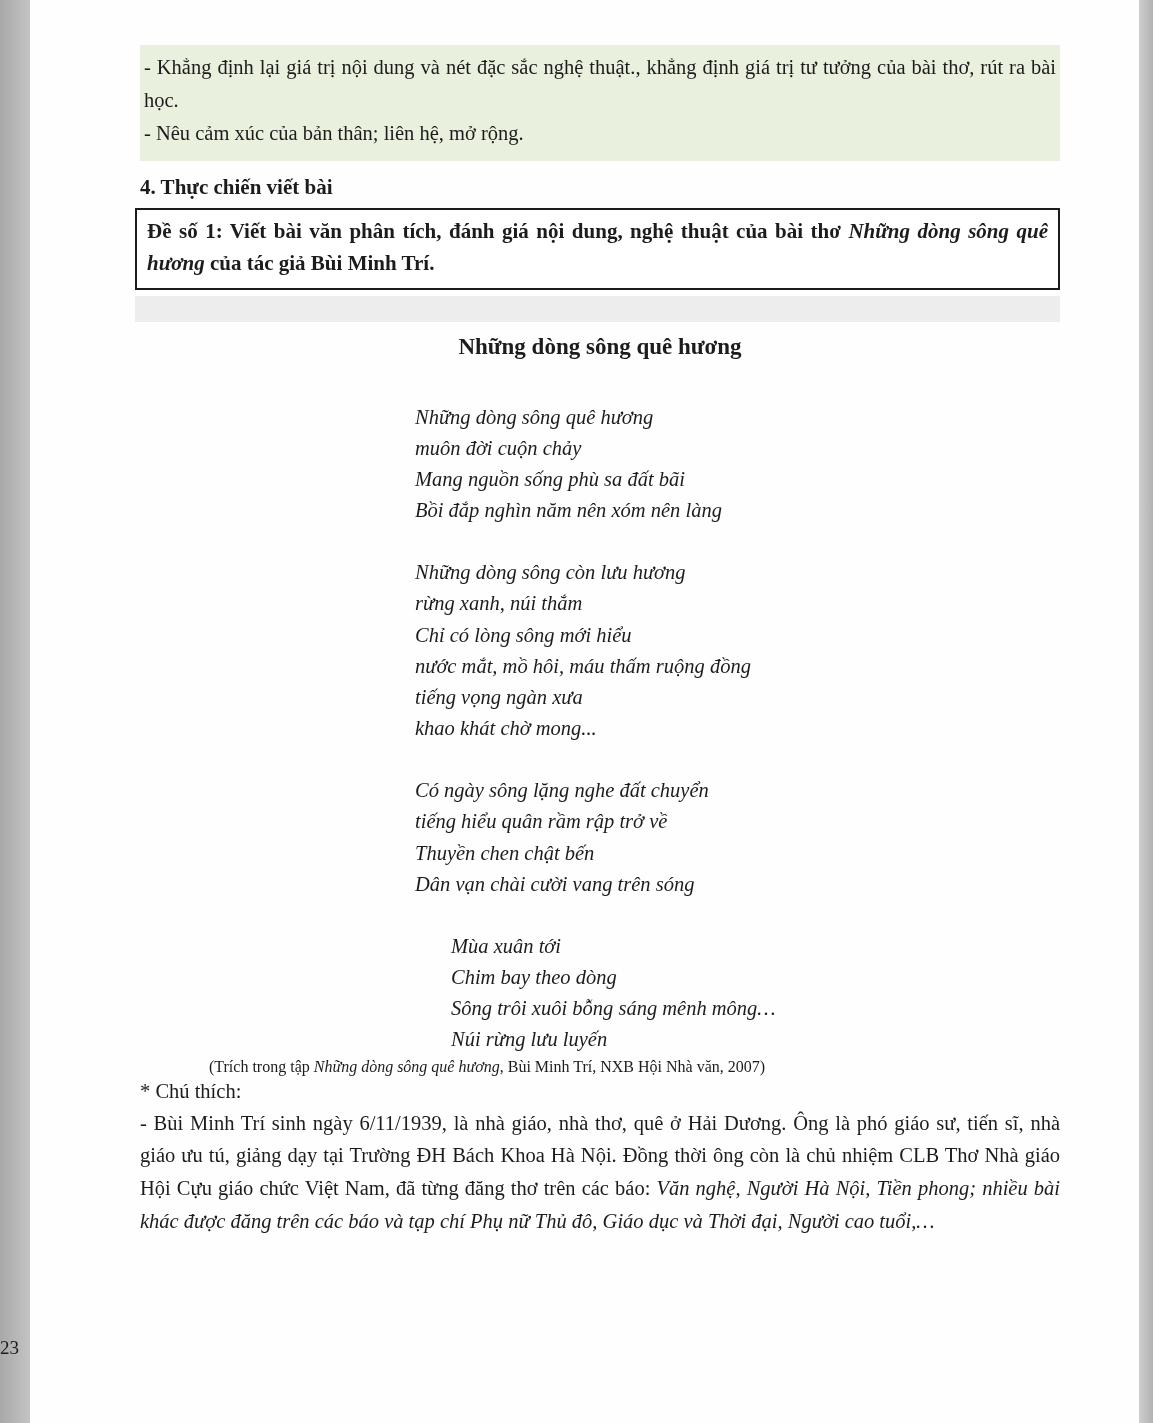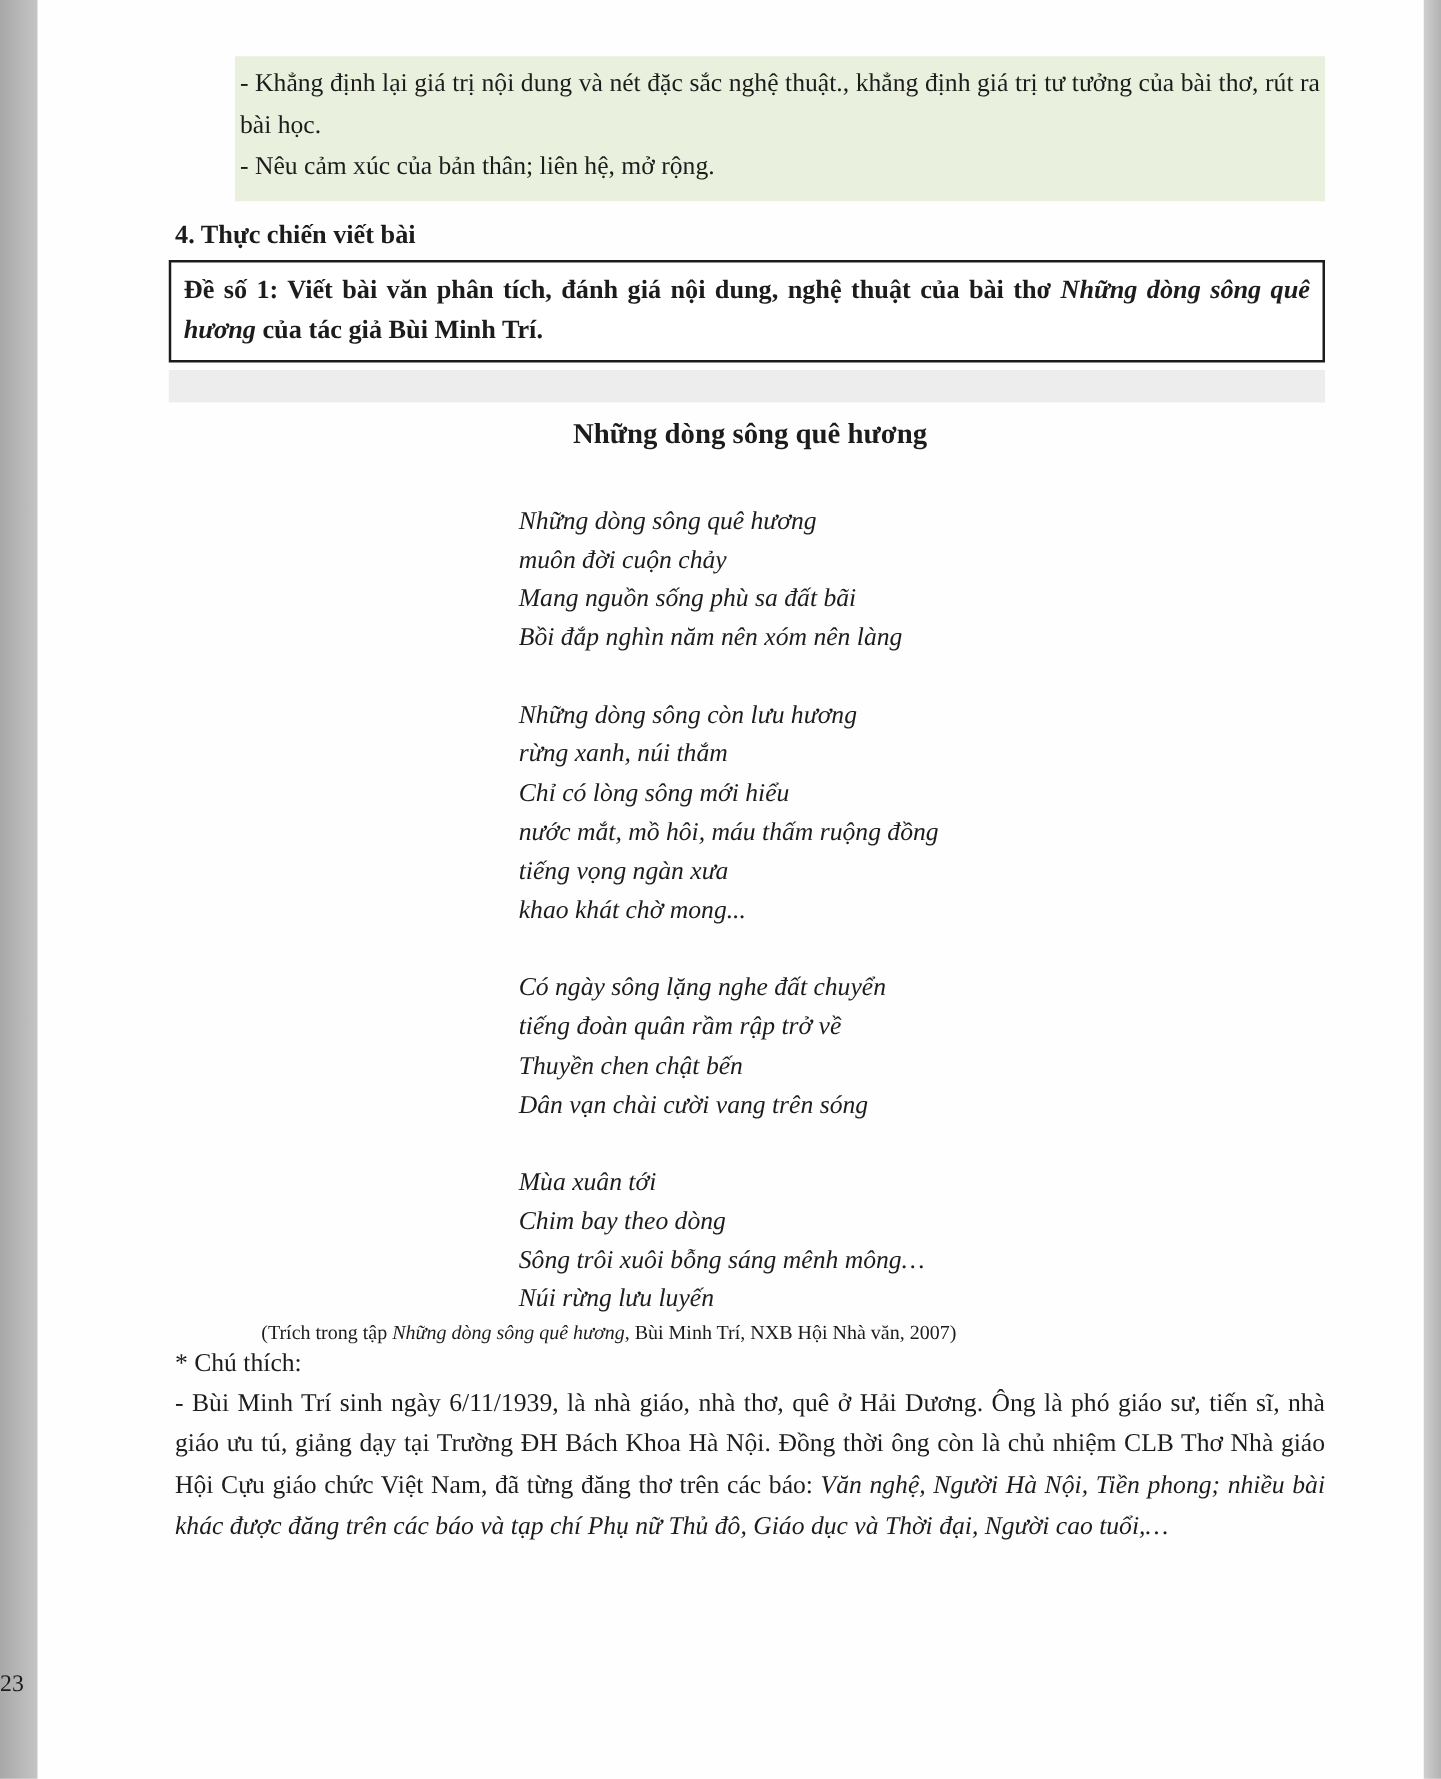--- a/index.html
+++ b/index.html
@@ -33,21 +33,20 @@
     top: 0;
     width: 920px;
     height: 100%;
   }
   .highlight-block {
     margin-top: 45px;
     background: #e9f0de;
     padding: 6px 4px 10px 4px;
     font-size: 20.5px;
     line-height: 1.62;
-    margin-left: 48px;
   }
   .highlight-block .item { text-align: justify; }
   .section-heading {
     margin-top: 14px;
     font-weight: bold;
     font-size: 21px;
     font-family: Liberation Serif, serif;
   }
   .prompt-box {
     margin-top: 8px;
@@ -137,25 +136,25 @@
     <div class="stanza">
       <div>Những dòng sông còn lưu hương</div>
       <div>rừng xanh, núi thắm</div>
       <div>Chỉ có lòng sông mới hiểu</div>
       <div>nước mắt, mồ hôi, máu thấm ruộng đồng</div>
       <div>tiếng vọng ngàn xưa</div>
       <div>khao khát chờ mong...</div>
     </div>
     <div class="stanza">
       <div>Có ngày sông lặng nghe đất chuyển</div>
-      <div>tiếng đoàn quân rầm rập trở về</div>
+      <div>tiếng hiểu quân rầm rập trở về</div>
       <div>Thuyền chen chật bến</div>
       <div>Dân vạn chài cười vang trên sóng</div>
     </div>
-    <div class="stanza" style="margin-bottom:0;">
+    <div class="stanza" style="margin-bottom:0;margin-left:36px;">
       <div>Mùa xuân tới</div>
       <div>Chim bay theo dòng</div>
       <div>Sông trôi xuôi bỗng sáng mênh mông…</div>
       <div>Núi rừng lưu luyến</div>
     </div>
   </div>
 
   <div class="poem-source">
     <span>(Trích trong tập </span><span class="italic">Những dòng sông quê hương</span><span>, Bùi Minh Trí, NXB Hội Nhà văn, 2007)</span>
   </div>

